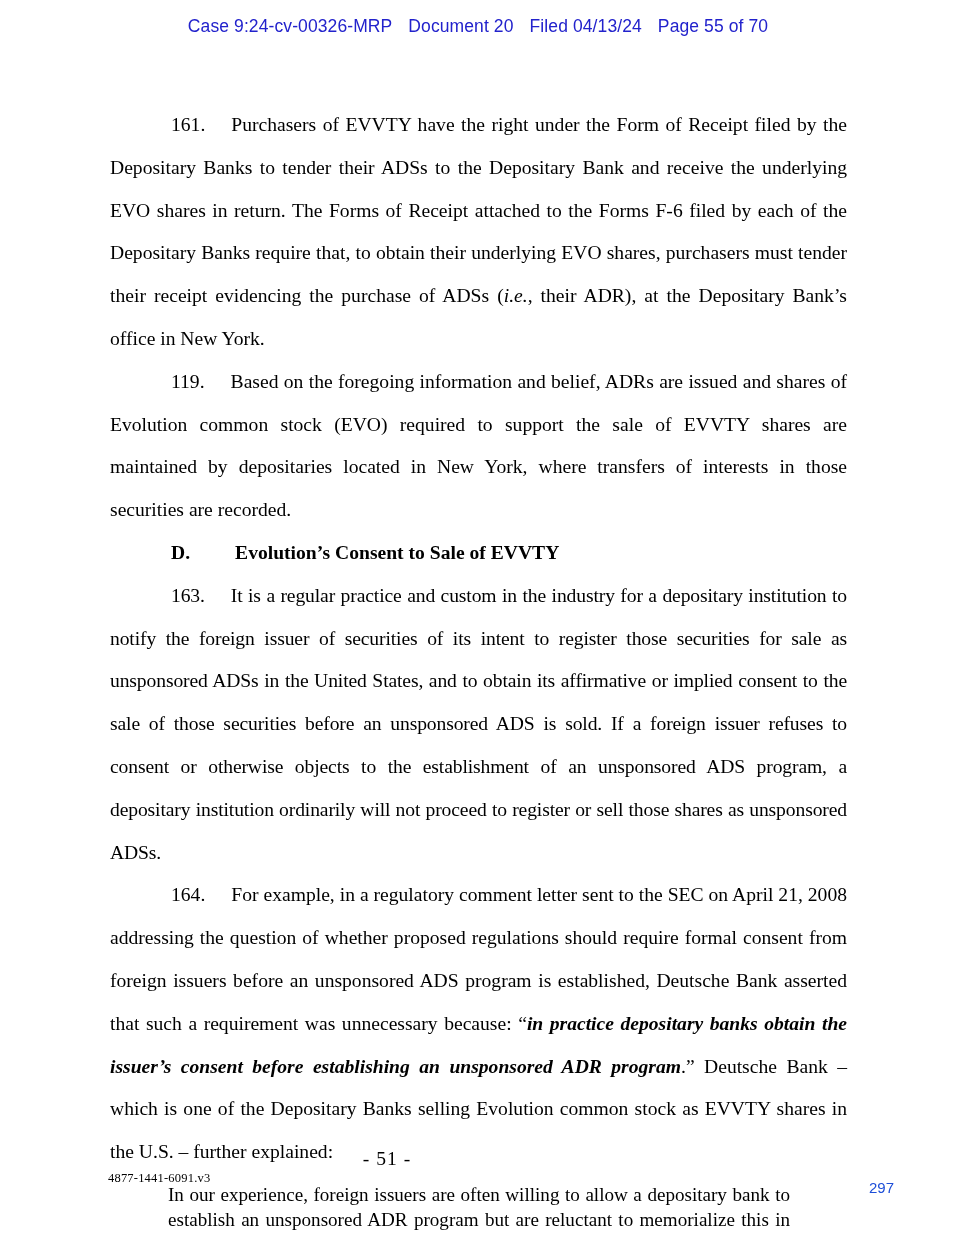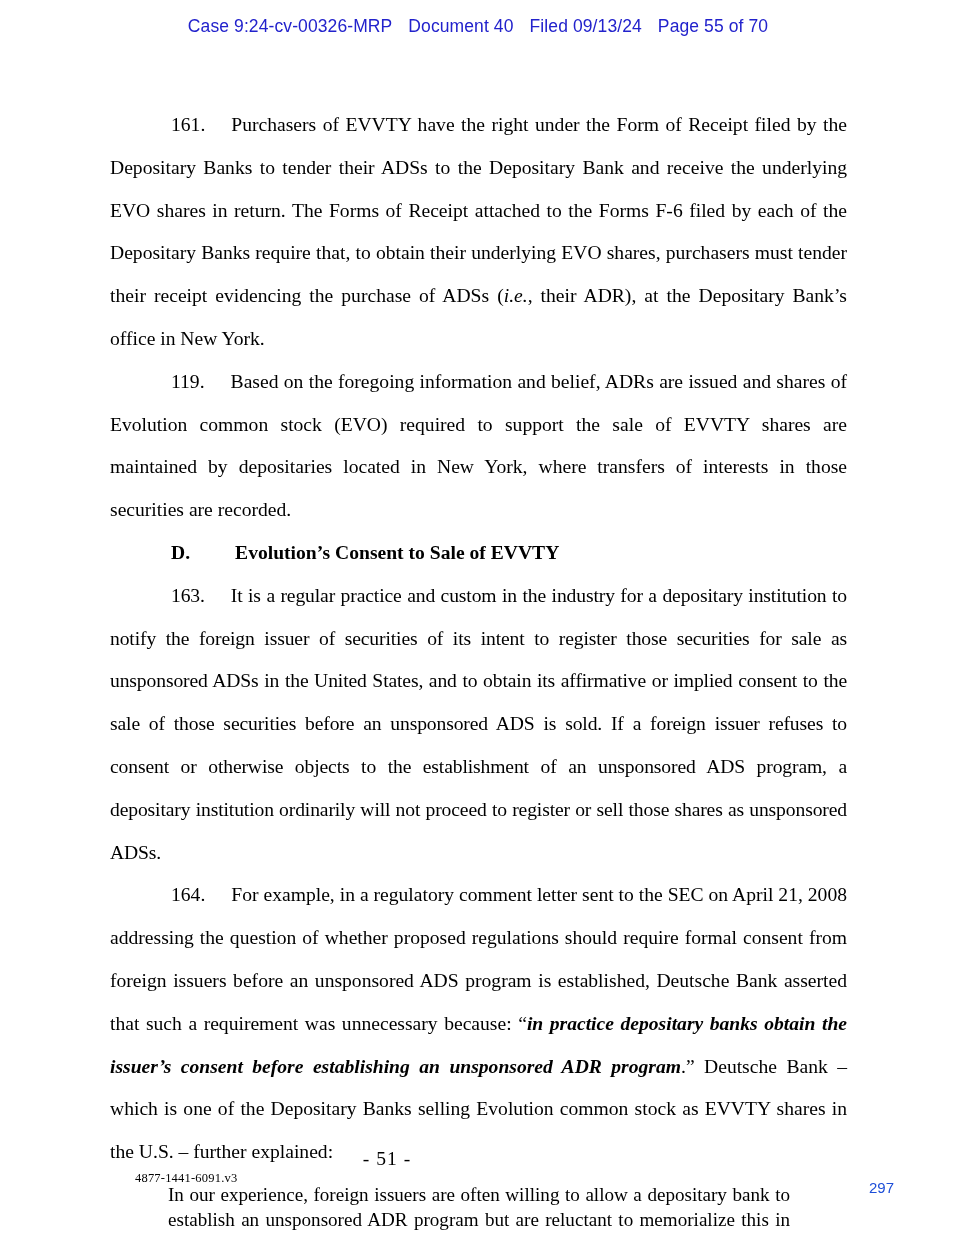--- a/index.html
+++ b/index.html
@@ -99,36 +99,35 @@
     text-align: center;
     font-size: 19.6px;
     letter-spacing: 1px;
   }
   .doc-id {
     position: absolute;
     left: 108px;
     top: 1171px;
     font-size: 12.5px;
     letter-spacing: 0.2px;
-    margin-left: 27px;
   }
   .bates {
     position: absolute;
     right: 62px;
     top: 1179px;
     font-family: "Liberation Sans", "DejaVu Sans", sans-serif;
     font-size: 15px;
     color: #1d4ed8;
   }
 </style>
 </head>
 <body>
 
 <div class="ecf-header">
-  <span>Case 9:24-cv-00326-MRP</span><span class="ecf-gap"></span><span>Document 40</span><span class="ecf-gap"></span><span>Filed 09/13/24</span><span class="ecf-gap"></span><span>Page 55 of 70</span>
+  <span>Case 9:24-cv-00326-MRP</span><span class="ecf-gap"></span><span>Document 20</span><span class="ecf-gap"></span><span>Filed 04/13/24</span><span class="ecf-gap"></span><span>Page 55 of 70</span>
 </div>
 
 <div class="page-body">
 
   <p class="para"><span>161.</span><span class="tabsp"></span><span>Purchasers of EVVTY have the right under the Form of Receipt filed by the Depositary Banks to tender their ADSs to the Depositary Bank and receive the underlying EVO shares in return.  The Forms of Receipt attached to the Forms F-6 filed by each of the Depositary Banks require that, to obtain their underlying EVO shares, purchasers must tender their receipt evidencing the purchase of ADSs (</span><span class="it">i.e.</span><span>, their ADR), at the Depositary Bank’s office in New York.</span></p>
 
   <p class="para"><span>119.</span><span class="tabsp"></span><span>Based on the foregoing information and belief, ADRs are issued and shares of Evolution common stock (EVO) required to support the sale of EVVTY shares are maintained by depositaries located in New York, where transfers of interests in those securities are recorded.</span></p>
 
   <p class="section-heading"><span>D.</span><span class="htab"></span><span>Evolution’s Consent to Sale of EVVTY</span></p>
 

